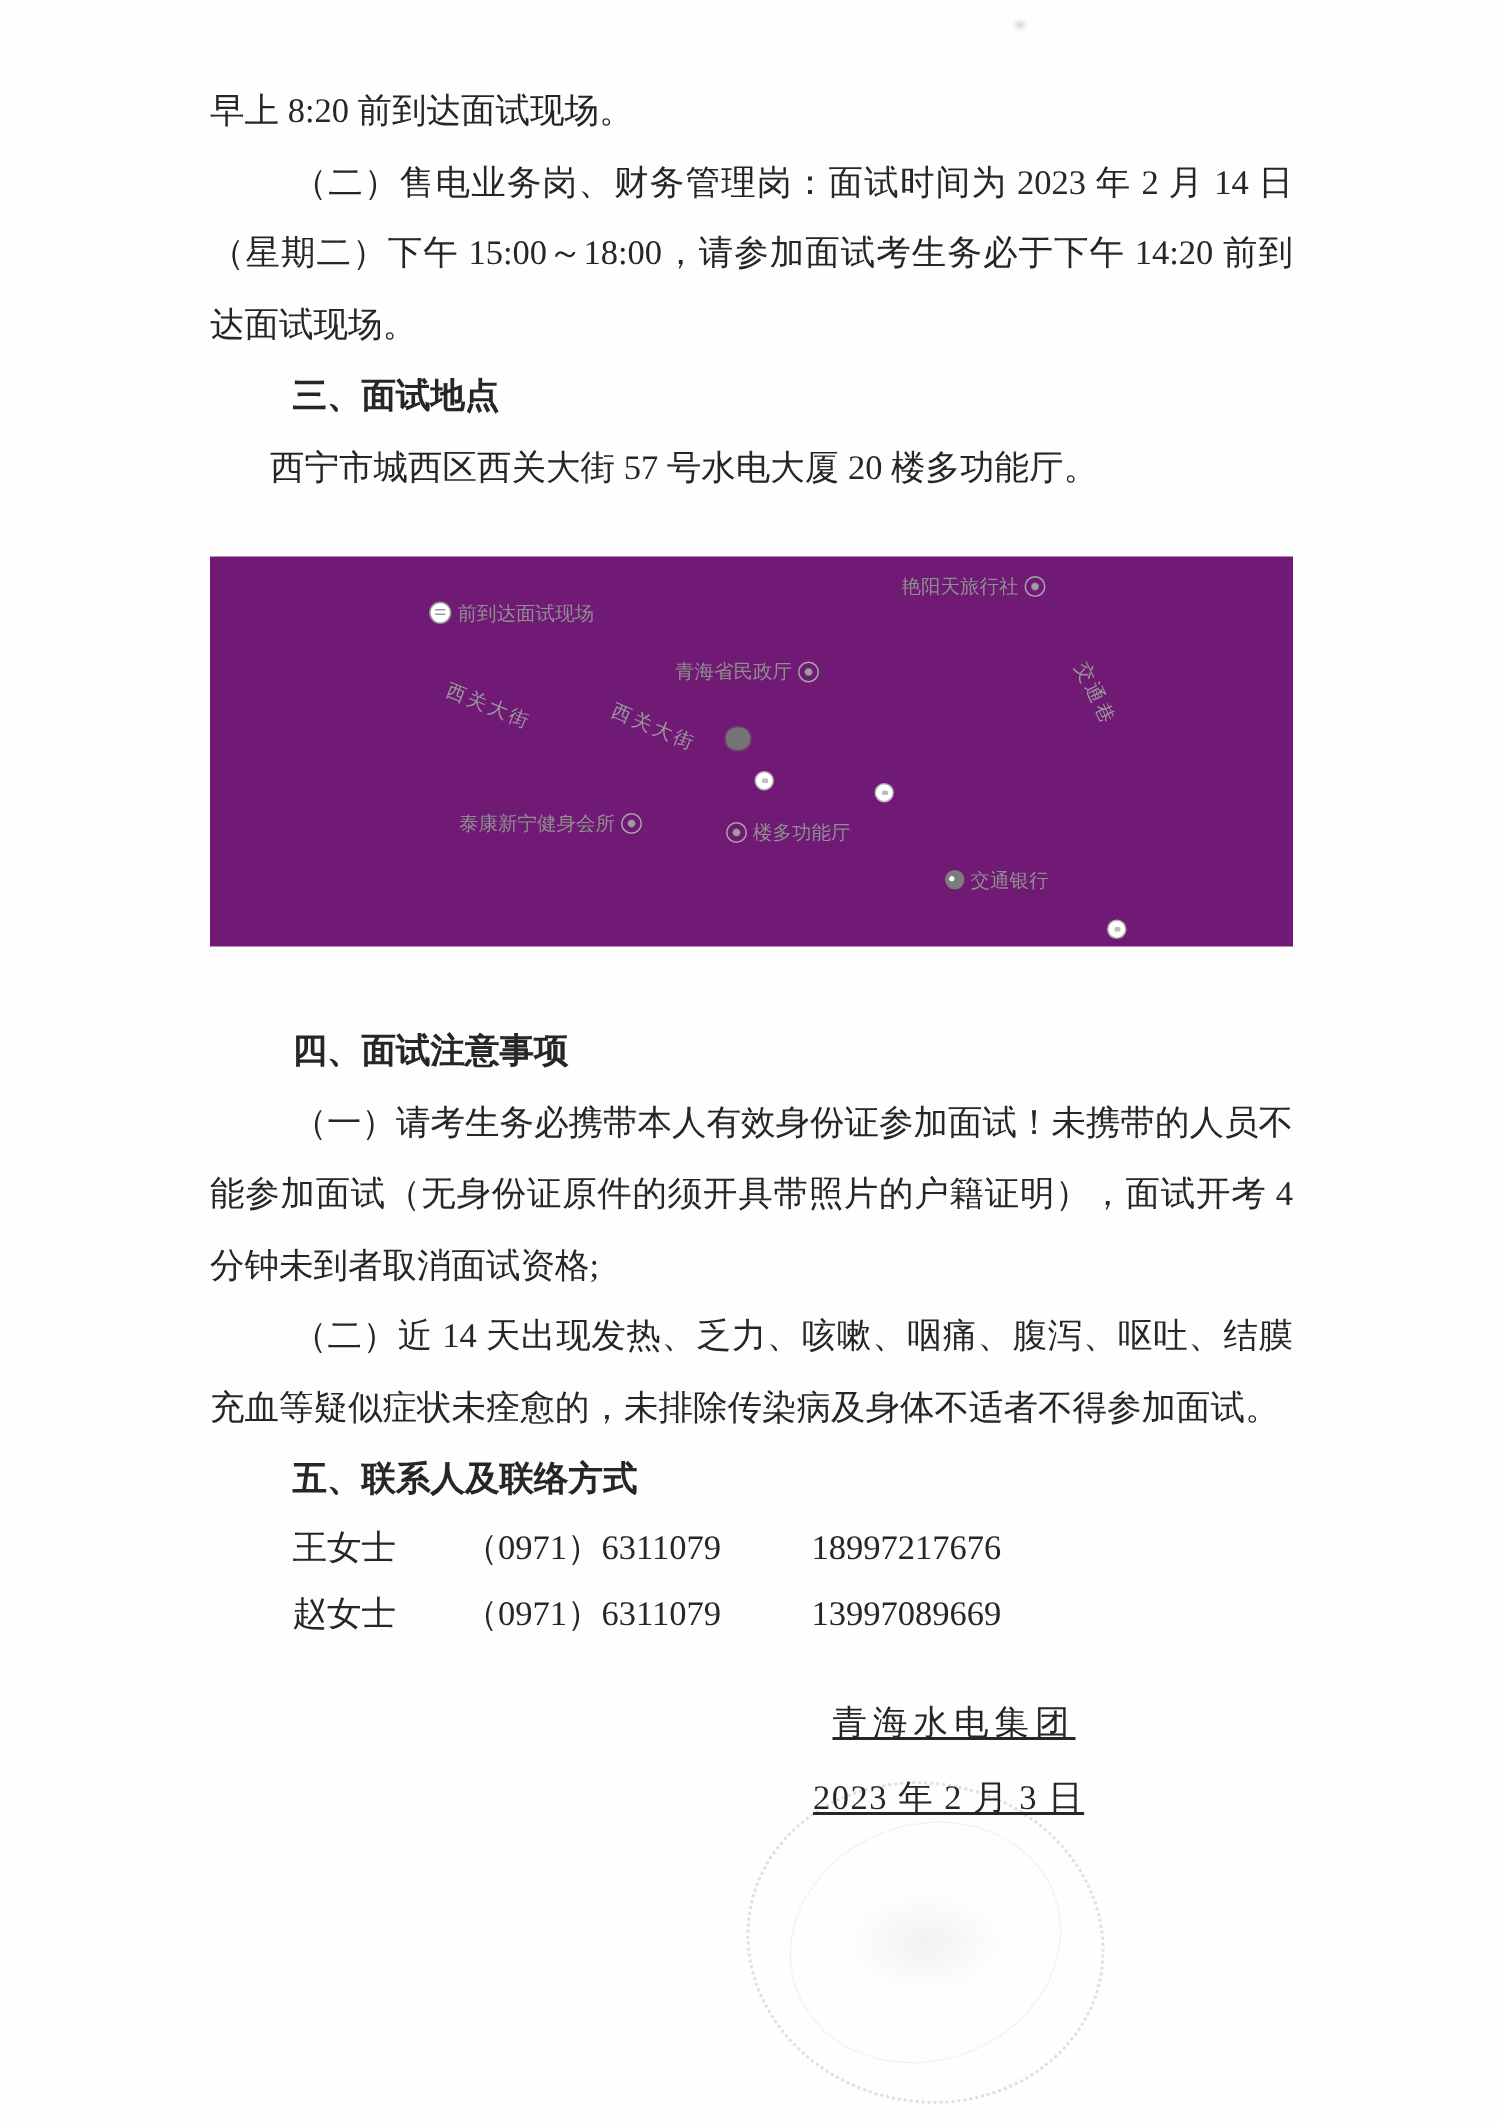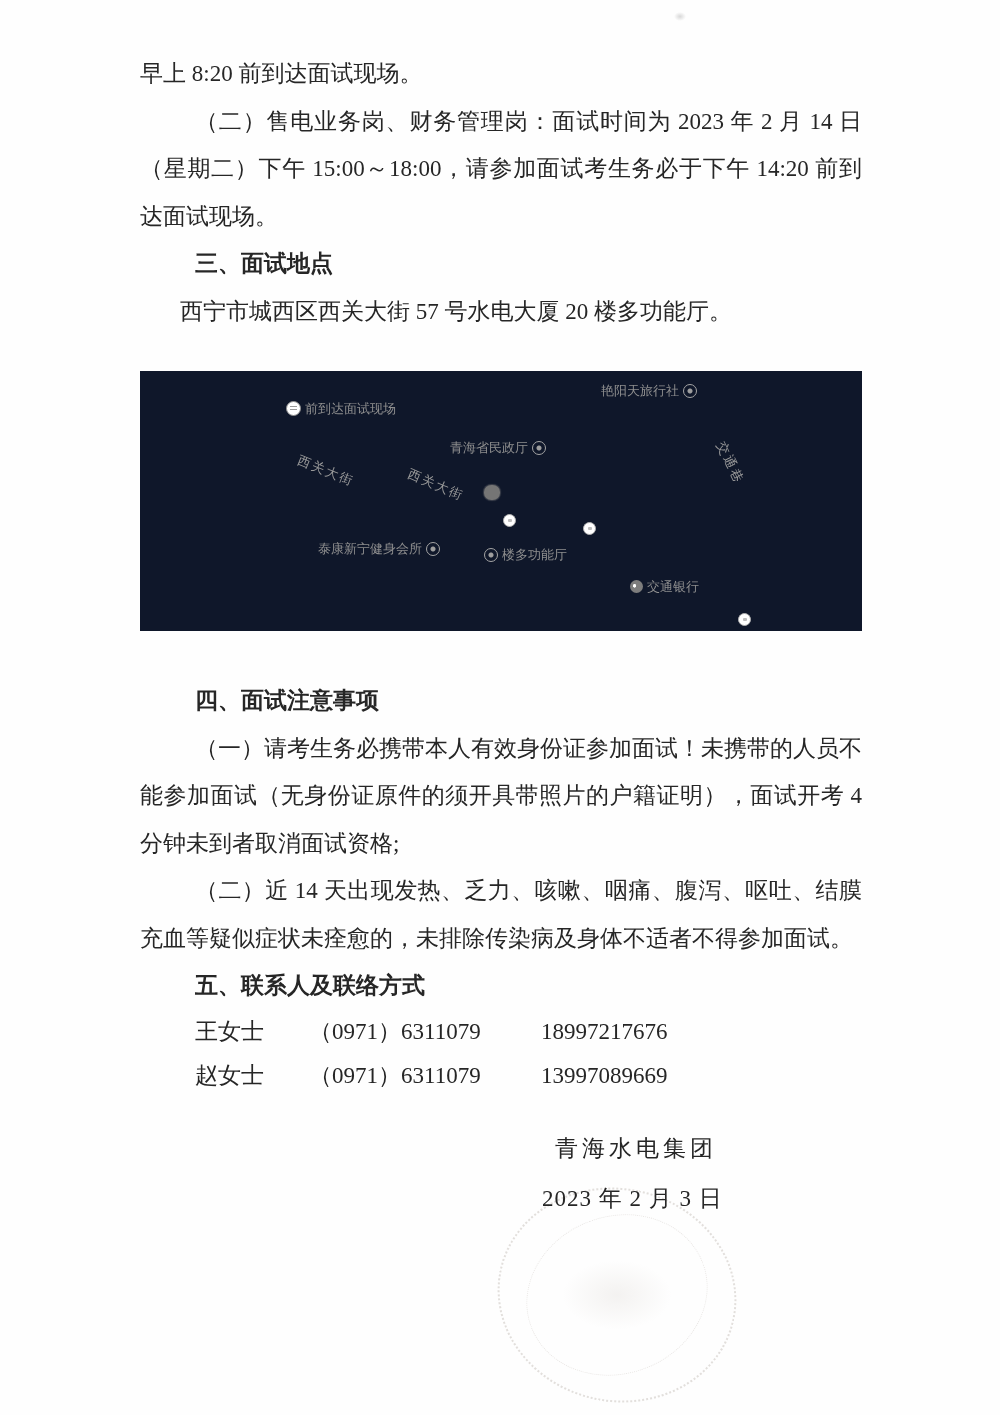--- a/index.html
+++ b/index.html
@@ -22,41 +22,41 @@
   .doc .heading{font-weight:bold;}
   .indent-2{text-indent:55px;}
   .indent-1{text-indent:40px;}
 
   
   .map{
     position:relative;
     height:260px;
     margin-top:36px;
     margin-bottom:46px;
-    background:#0f172a;
+    background:#701a75;
   }
   .map-label{
     position:absolute;
     font-family:"Liberation Sans","DejaVu Sans",sans-serif;
     font-size:13px;
     color:#8f8f8f;
     white-space:nowrap;
     display:flex;
     align-items:center;
     gap:4px;
     line-height:15px;
   }
   .road-label{color:#9a9a9a;letter-spacing:2px;}
   .ml-0{left:461px;top:12px;}
   .ml-1{left:146px;top:30px;}
   .ml-2{left:310px;top:69px;justify-content:center;}
   .ml-3{left:156px;top:92px;transform:rotate(22deg);}
   .ml-4{left:266px;top:106px;transform:rotate(23deg);}
   .ml-5{left:568px;top:84px;transform:rotate(64deg);}
-  .ml-6{left:178px;top:170px;}
+  .ml-6{left:166px;top:170px;}
   .ml-7{left:344px;top:176px;}
   .ml-8{left:490px;top:208px;}
 
   .poi-icon{
     display:inline-block;width:12px;height:12px;flex:0 0 12px;
     border:1px solid #a5a5a5;border-radius:50%;
     background:radial-gradient(circle at 50% 50%, #9e9e9e 0 2px, transparent 3px);
   }
   .library-icon{
     display:inline-block;width:13px;height:13px;flex:0 0 13px;
@@ -93,21 +93,21 @@
   
   .contact-row{
     display:flex;
     padding-left:55px;
     line-height:44px;
   }
   .c-name{width:114px;}
   .c-phone{width:232px;}
 
   
-  .signature{margin-top:26px;line-height:50px;position:relative;z-index:1;}
+  .signature{margin-top:26px;line-height:50px;position:relative;z-index:1;text-decoration:underline;}
   .sig-org{padding-left:415px;letter-spacing:4px;}
   .sig-date{padding-left:402px;letter-spacing:1px;}
 
   
   .stamp{position:absolute;left:497px;top:1188px;width:240px;height:214px;z-index:0;}
   .stamp .ring{
     position:absolute;inset:0;border-radius:50%;
     border:2px dotted rgba(174,164,156,0.34);
     transform:rotate(12deg);
   }

